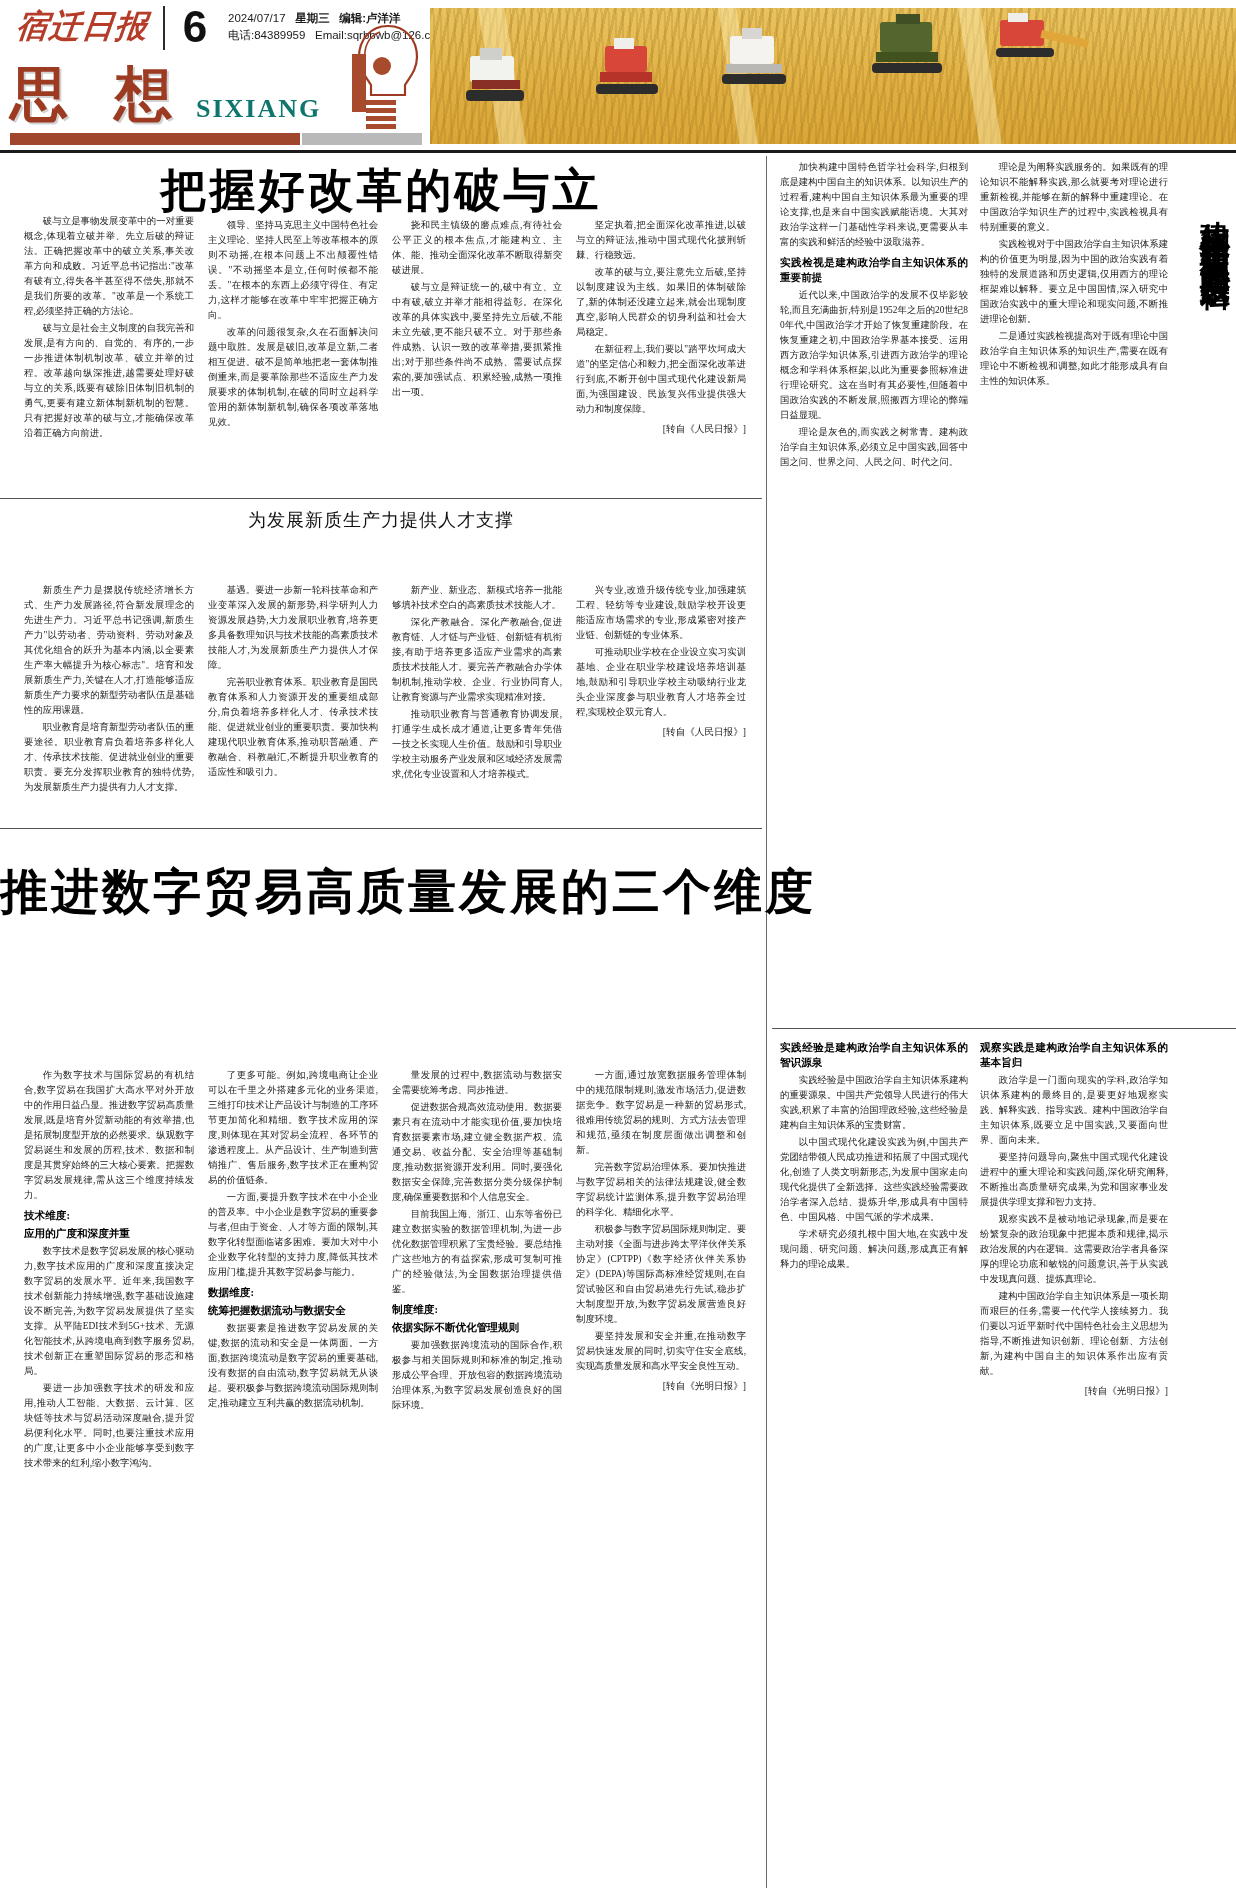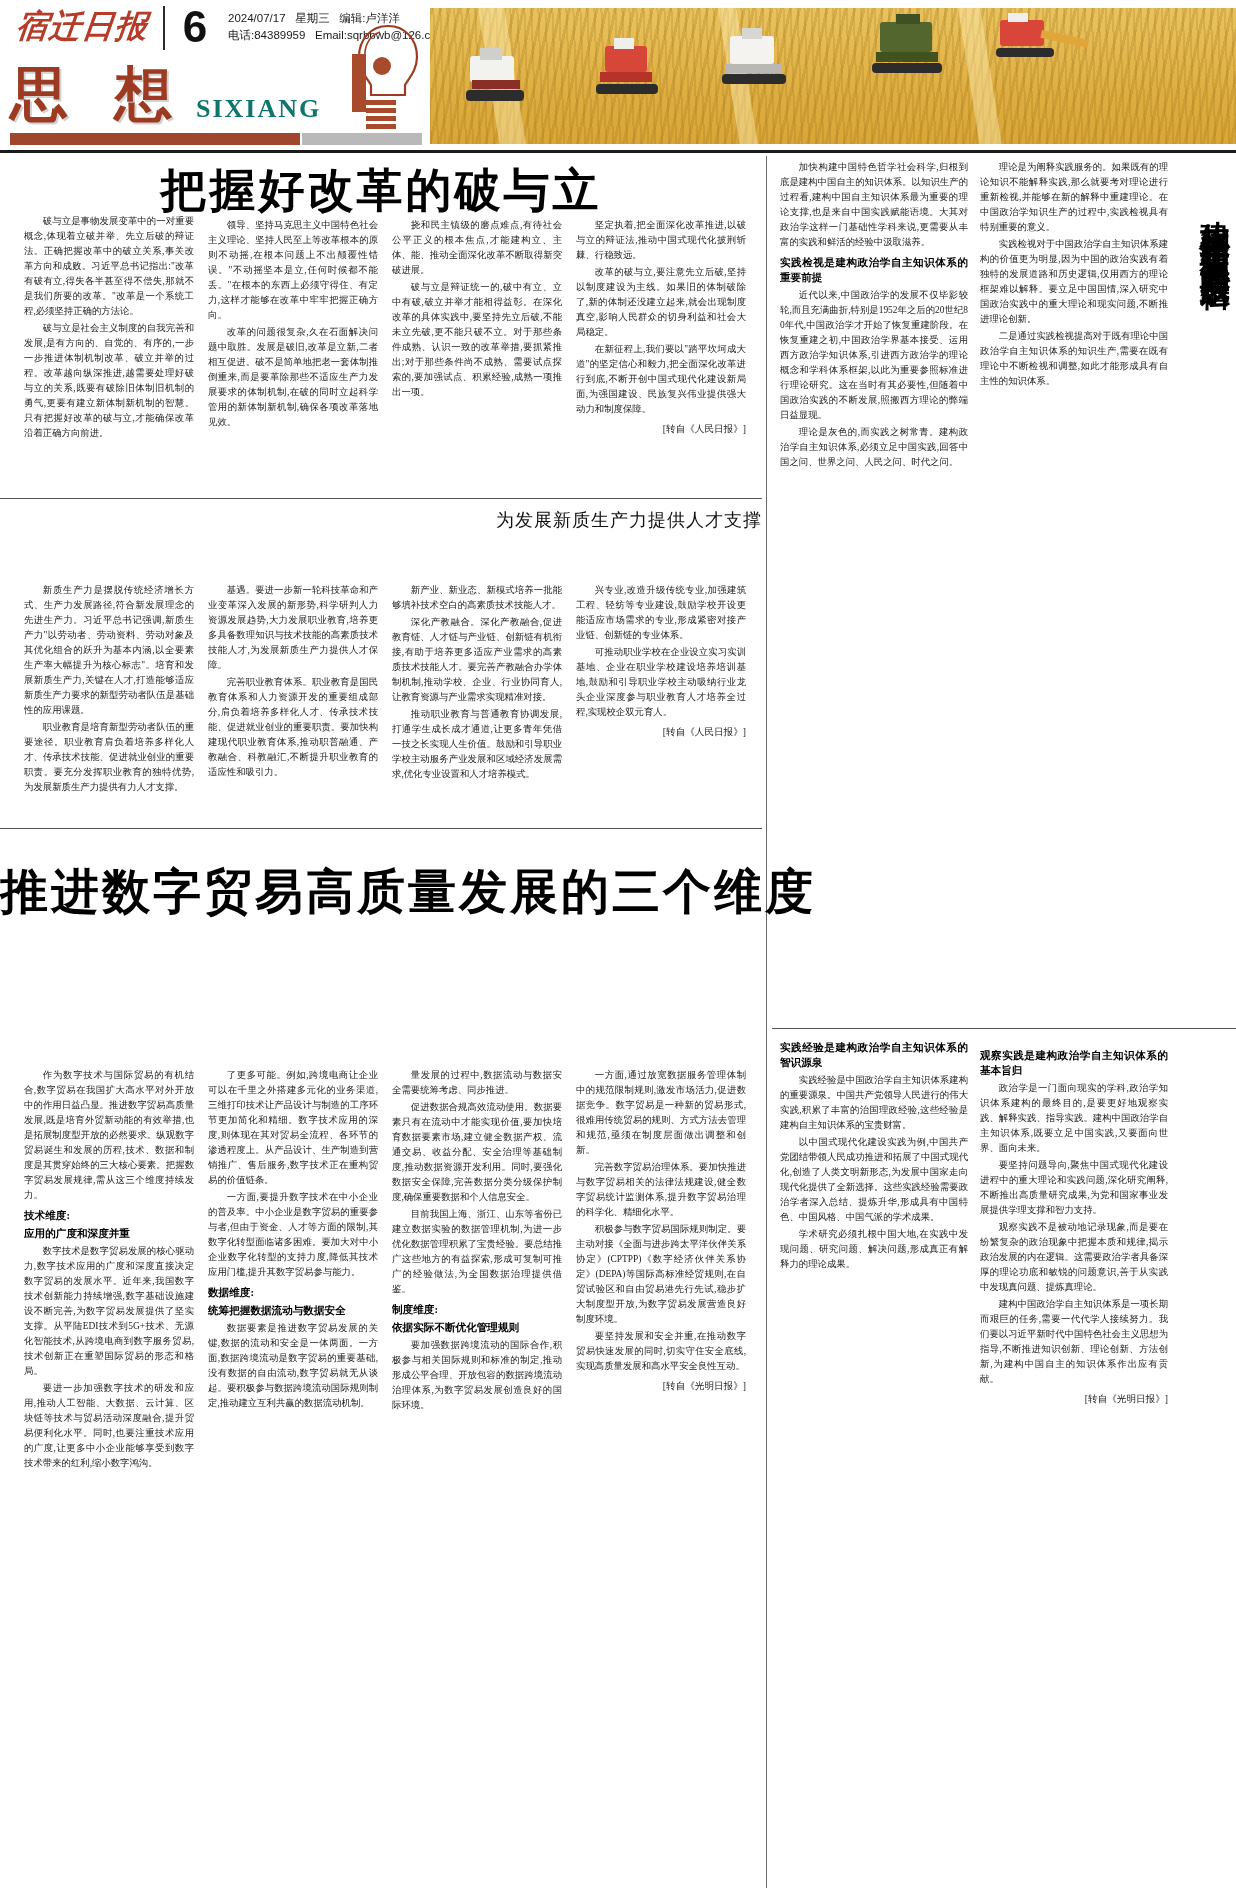--- a/index.html
+++ b/index.html
@@ -26,21 +26,21 @@
   .mh-pageno {
     position: absolute; left: 172px; top: 0px; width: 46px; height: 54px;
     font-family: "Liberation Sans", sans-serif; font-weight: bold; font-size: 44px;
     color: #111; display: flex; align-items: center; justify-content: center;
   }
   .mh-meta { position: absolute; left: 228px; top: 10px; width: 420px; }
   .mh-meta .line {
     font-family: "Liberation Sans", sans-serif;
     font-size: 11.5px; color: #1a1a1a; line-height: 17px; white-space: nowrap;
   }
-  .mh-meta .line b { font-weight: normal; }
+  .mh-meta .line b { font-weight: bold; }
 
   .section-title {
     position: absolute; left: 10px; top: 56px;
     font-family: "Liberation Serif", serif; font-weight: bold;
     font-size: 58px; letter-spacing: 16px; color: #9c3b22;
     text-shadow: 2px 2px 0 rgba(0,0,0,0.18);
   }
   .section-pinyin {
     position: absolute; left: 196px; top: 94px;
     font-family: "Liberation Serif", serif; font-weight: bold;
@@ -69,21 +69,21 @@
   .vr       { position: absolute; background: #6a6a6a; width: 1px; }
 
   
   .headline-main {
     position: absolute; text-align: center;
     font-family: "Liberation Serif", serif; font-weight: bold;
     color: #000; letter-spacing: 3px; white-space: nowrap;
   }
   .h1-a { left: 0; top: 160px; width: 762px; font-size: 46px; }
   .kicker {
-    position: absolute; text-align: right; width: 762px;
+    position: absolute; text-align: center; width: 762px;
     font-family: Liberation Mono, monospace; font-size: 18px; color: #111;
     letter-spacing: 1px;
   }
   .h1-b { left: 0; top: 533px; width: 762px; font-size: 36px; }
   .h1-c { left: 0; top: 860px; width: 762px; font-size: 48px; }
 
   
   .headline-vert {
     position: absolute; left: 1182px; top: 196px;
     width: 52px; height: 620px;
@@ -281,21 +281,21 @@
     <p>二是通过实践检视提高对于既有理论中国政治学自主知识体系的知识生产,需要在既有理论中不断检视和调整,如此才能形成具有自主性的知识体系。</p>
   </div>
 
   <div class="col" style="left:780px; top:1040px; width:188px; height:840px;">
     <span class="subhead" style="margin-top:0;">实践经验是建构政治学自主知识体系的智识源泉</span>
     <p>实践经验是中国政治学自主知识体系建构的重要源泉。中国共产党领导人民进行的伟大实践,积累了丰富的治国理政经验,这些经验是建构自主知识体系的宝贵财富。</p>
     <p>以中国式现代化建设实践为例,中国共产党团结带领人民成功推进和拓展了中国式现代化,创造了人类文明新形态,为发展中国家走向现代化提供了全新选择。这些实践经验需要政治学者深入总结、提炼升华,形成具有中国特色、中国风格、中国气派的学术成果。</p>
     <p>学术研究必须扎根中国大地,在实践中发现问题、研究问题、解决问题,形成真正有解释力的理论成果。</p>
   </div>
   <div class="col" style="left:980px; top:1040px; width:188px; height:840px;">
-    <span class="subhead" style="margin-top:8px;">观察实践是建构政治学自主知识体系的基本旨归</span>
+    <span class="subhead" style="margin-top:0;">观察实践是建构政治学自主知识体系的基本旨归</span>
     <p>政治学是一门面向现实的学科,政治学知识体系建构的最终目的,是要更好地观察实践、解释实践、指导实践。建构中国政治学自主知识体系,既要立足中国实践,又要面向世界、面向未来。</p>
     <p>要坚持问题导向,聚焦中国式现代化建设进程中的重大理论和实践问题,深化研究阐释,不断推出高质量研究成果,为党和国家事业发展提供学理支撑和智力支持。</p>
     <p>观察实践不是被动地记录现象,而是要在纷繁复杂的政治现象中把握本质和规律,揭示政治发展的内在逻辑。这需要政治学者具备深厚的理论功底和敏锐的问题意识,善于从实践中发现真问题、提炼真理论。</p>
     <p>建构中国政治学自主知识体系是一项长期而艰巨的任务,需要一代代学人接续努力。我们要以习近平新时代中国特色社会主义思想为指导,不断推进知识创新、理论创新、方法创新,为建构中国自主的知识体系作出应有贡献。</p>
     <span class="attrib">[转自《光明日报》]</span>
   </div>
 
 </div>
 
 </body></html>

